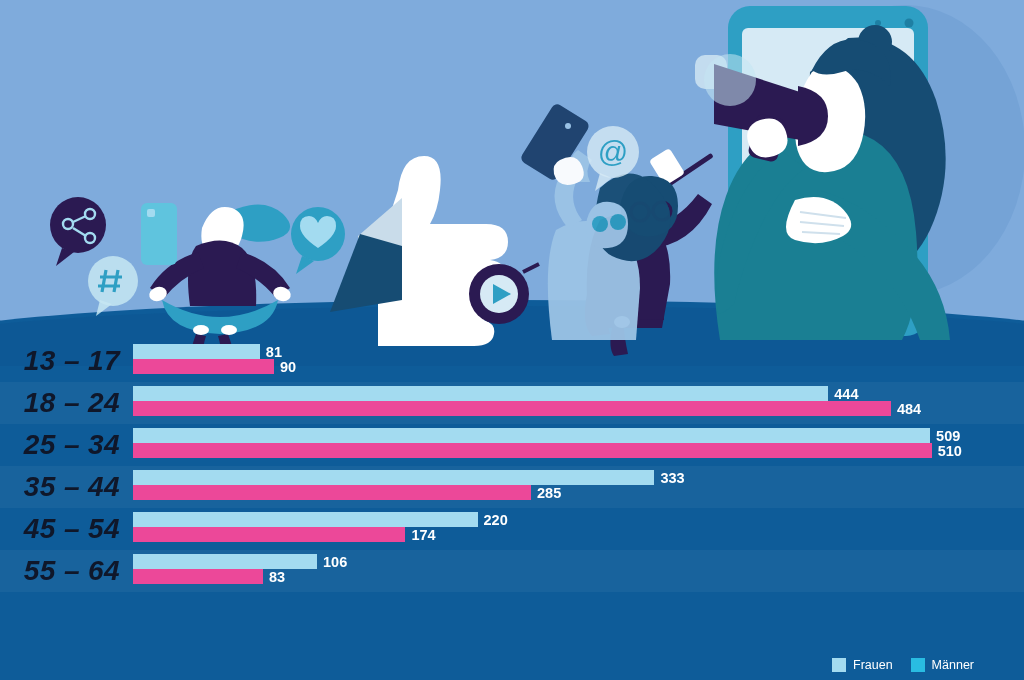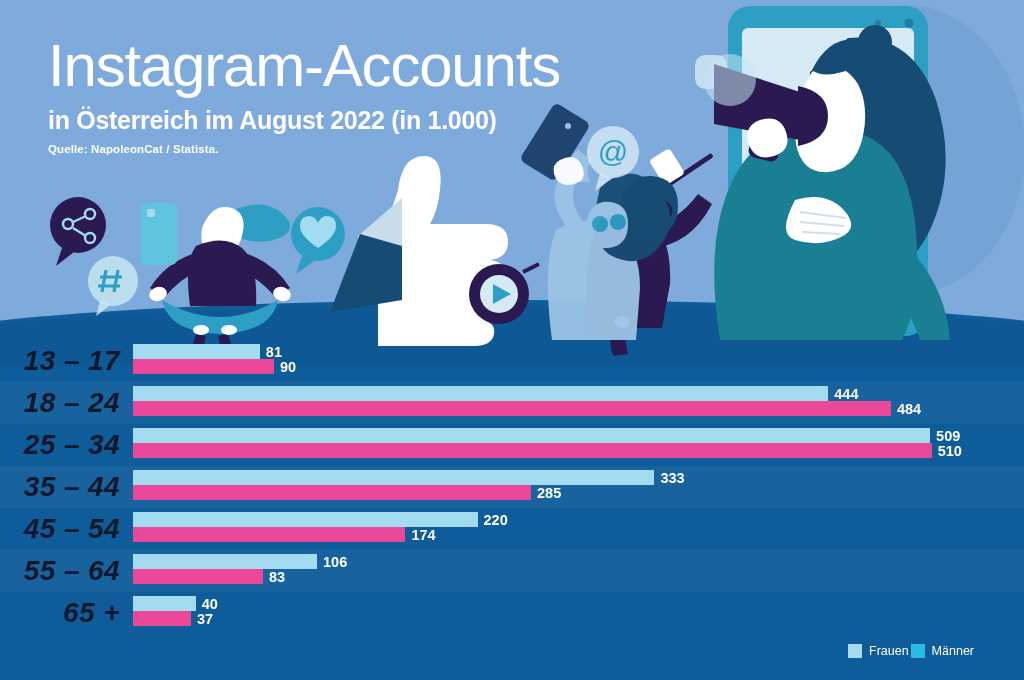--- a/index.html
+++ b/index.html
@@ -85,22 +85,22 @@
   .bar .val {
     position: absolute; left: 100%; top: 50%;
     transform: translateY(-50%);
     margin-left: 6px;
     color: #ffffff; font-size: 14.5px; font-weight: 700;
     white-space: nowrap;
   }
 
   
   .legend {
-    position: absolute; right: 50px; bottom: 22px;
-    display: flex; align-items: flex-start; gap: 2px; z-index: 40;
+    position: absolute; right: 50px; bottom: 8px;
+    display: flex; align-items: flex-start; gap: 18px; z-index: 40;
   }
   .legend .item { display: flex; align-items: center; gap: 7px; }
   .legend .sw { width: 14px; height: 14px; }
   .legend .sw.f { background: #A3DBF0; }
   .legend .sw.m { background: #29BCE2; }
   .legend .lb { color: #ffffff; font-size: 12.5px; font-weight: 400; }
 </style>
 </head>
 <body>
 
@@ -261,25 +261,20 @@
     </g>
 
     <g>
       <circle cx="730" cy="80" r="26" fill="#C5E6F2" opacity=".55"></circle>
     </g>
   </svg>
 
   <div class="hill"></div>
   <div class="hill-shade"></div>
 
-  <div class="titlebox">
-    <div class="title">Instagram-Accounts</div>
-    <div class="subtitle">in Österreich im August 2022 (in 1.000)</div>
-    <div class="source">Quelle: NapoleonCat / Statista.</div>
-  </div>
 
   <div class="chart" id="chart">
       <div class="row" style="top: 0px;">
         <div class="band"></div>
         <div class="rowlabel">13 – 17</div>
         <div class="bars">
           <div class="bar f" style="width: 126.846px;">
             <span class="val">81</span>
           </div>
           <div class="bar m" style="width: 140.94px;">
@@ -337,32 +332,20 @@
       </div>
       <div class="row alt" style="top: 210px;">
         <div class="band"></div>
         <div class="rowlabel">55 – 64</div>
         <div class="bars">
           <div class="bar f" style="width: 184px;">
             <span class="val">106</span>
           </div>
           <div class="bar m" style="width: 129.978px;">
             <span class="val">83</span>
-          </div>
-        </div>
-      </div>
-      <div class="row" style="top: 252px;">
-        <div class="band"></div>
-        <div class="rowlabel">65 +</div>
-        <div class="bars">
-          <div class="bar f" style="width: 62.64px;">
-            <span class="val">40</span>
-          </div>
-          <div class="bar m" style="width: 57.942px;">
-            <span class="val">37</span>
           </div>
         </div>
       </div>
     </div>
 
   <div class="legend">
     <div class="item">
       <span class="sw f"></span>
       <span class="lb">Frauen</span>
     </div>

